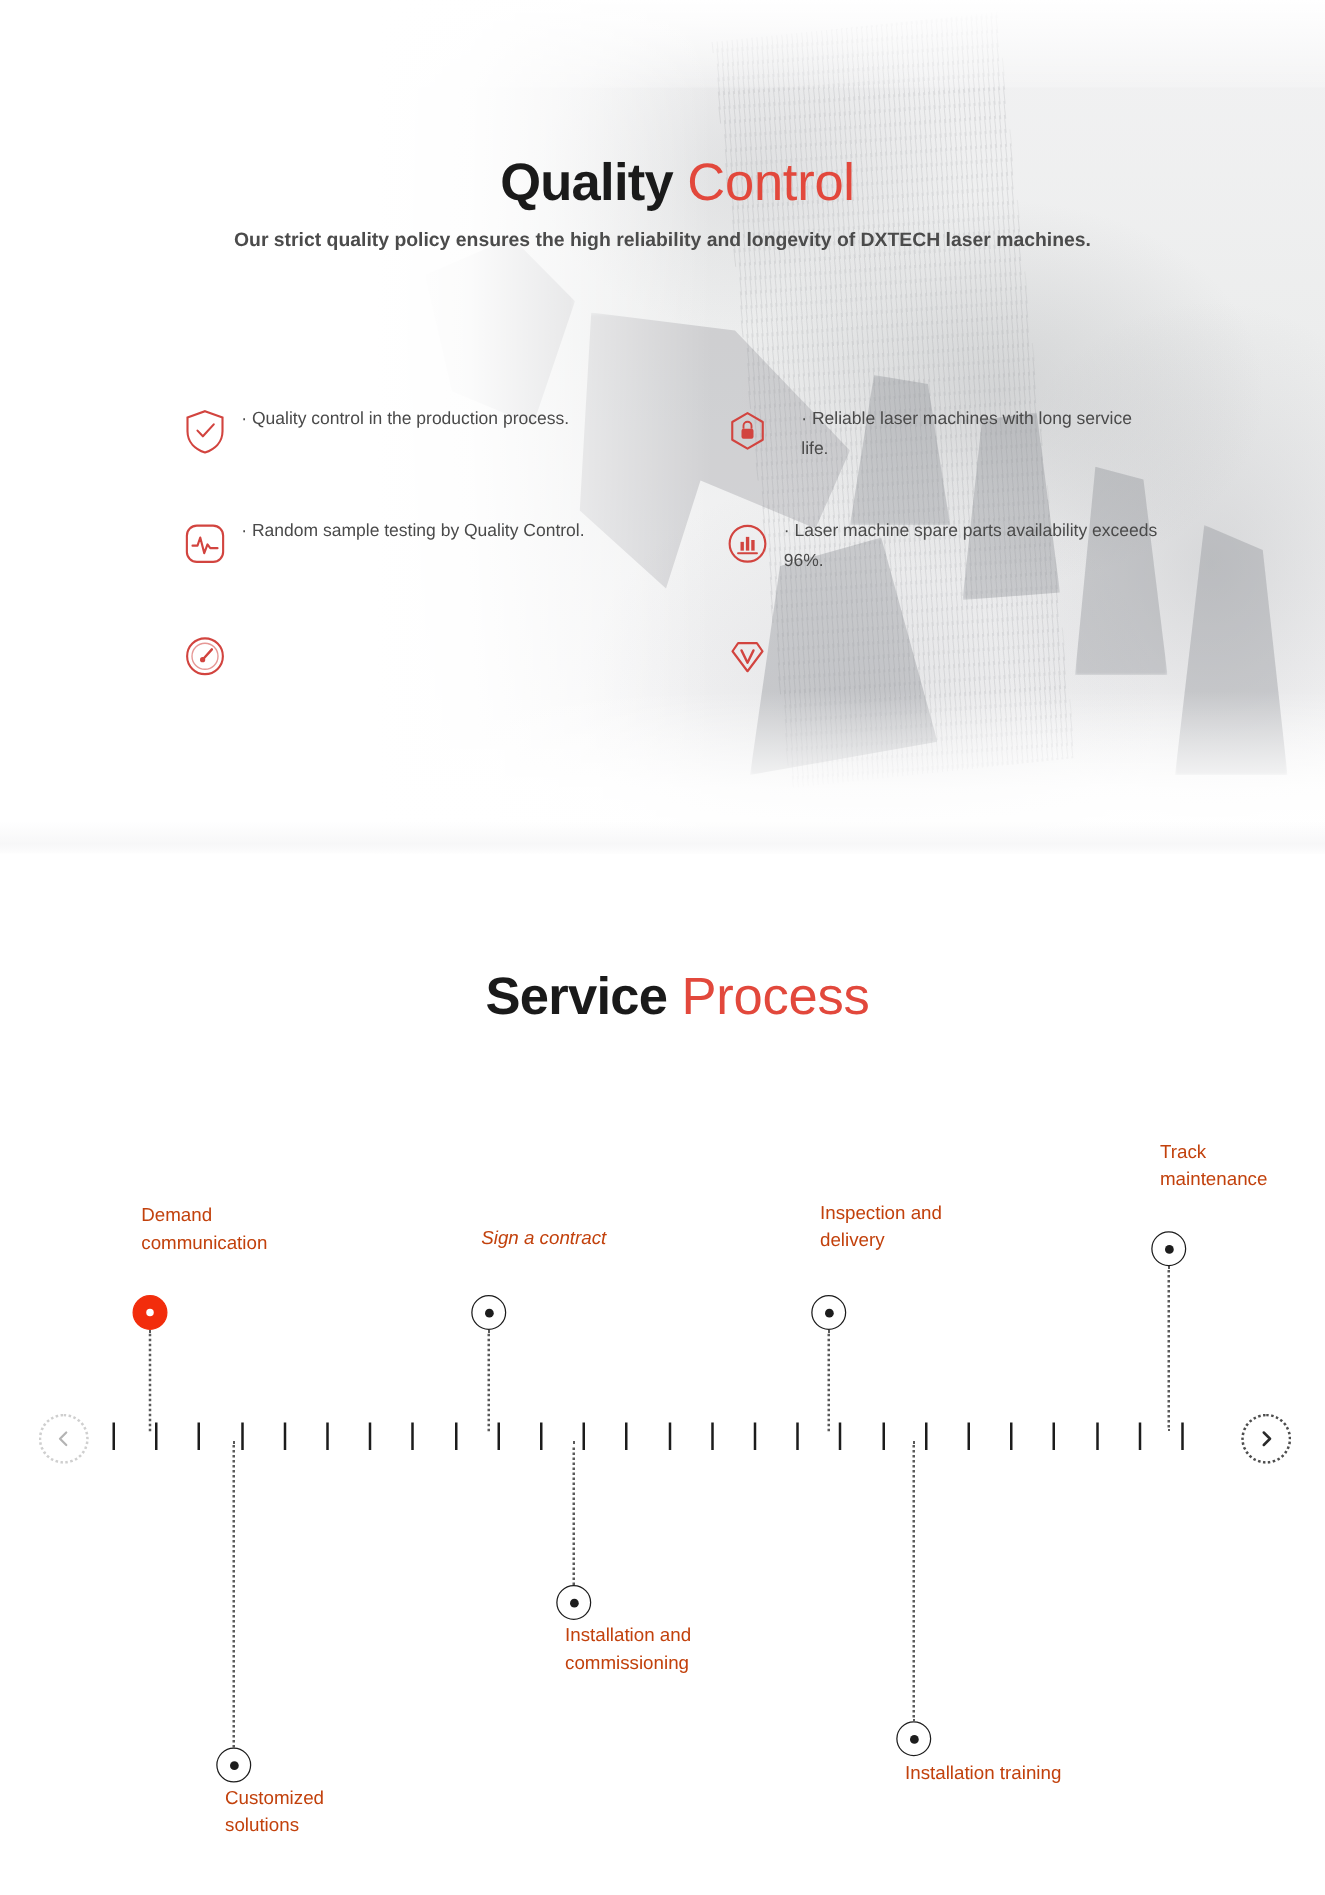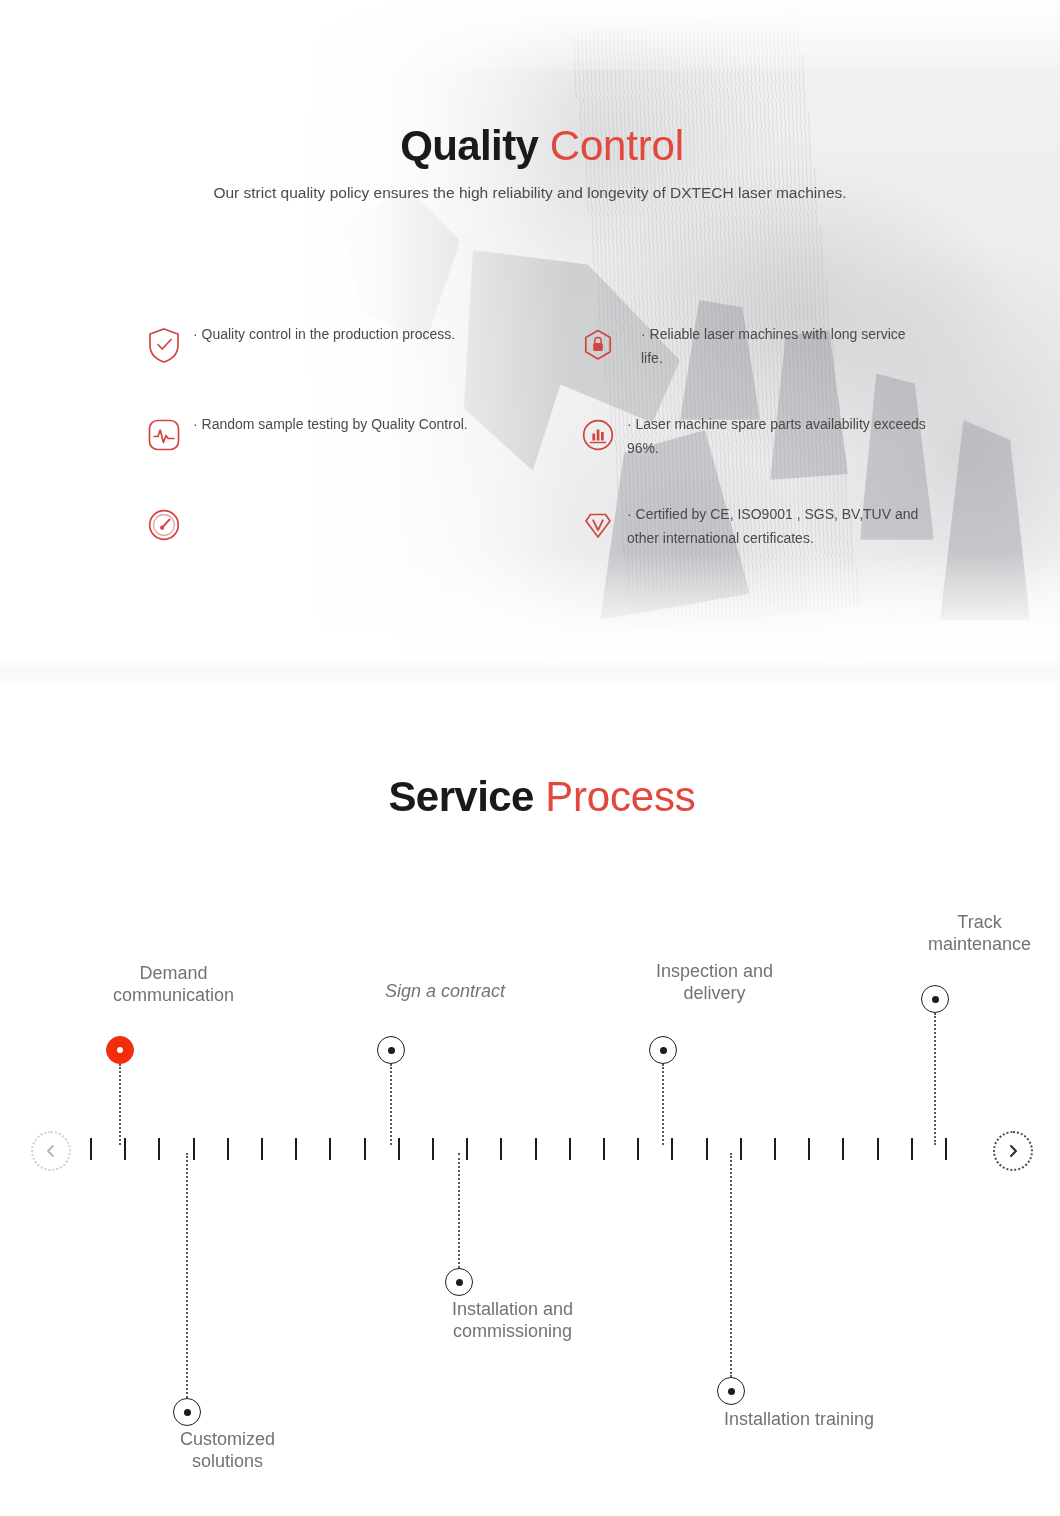--- a/index.html
+++ b/index.html
@@ -92,21 +92,21 @@
   .heading .accent { color: #e2483c; font-weight: 400; }
 
   #quality-heading { top: 122px; }
   #quality-subtitle {
     position: absolute;
     top: 184px;
     width: 100%;
     text-align: center;
     font-size: 15.5px;
     color: #4b4b4b;
-    font-weight: 400;
+    font-weight: 700;
   }
 
   
   .feature {
     position: absolute;
     display: flex;
     align-items: flex-start;
   }
   .feature .f-icon {
     width: 42px; height: 42px;
@@ -190,26 +190,25 @@
   }
   .node.active .core { background: #ffffff; width: 6px; height: 6px; }
 
   .connector {
     position: absolute;
     width: 0;
     border-left: 2px dotted #5a5a5a;
   }
   .node-label {
     position: absolute;
-    font-size: 18px;
+    font-size: 15px;
     line-height: 22px;
-    color: #737373;
+    color: #c2410c;
     white-space: pre-line;
     cursor: pointer;
-    text-align: center;
   }
 </style>
 </head>
 <body>
 
 <div id="quality-section">
 
   <div id="gear-bg">
     <div class="wash"></div>
     <div class="striate"></div>
@@ -286,21 +285,20 @@
     <span class="f-text">· Laser machine spare parts availability exceeds 96%.</span>
   </div>
 
   <div class="feature" style="left:577px; top:502px; width:360px;">
     <span class="f-icon">
       <svg viewBox="0 0 42 42" width="42" height="42" aria-hidden="true">
         <path d="M9 17 L13.5 10.5 H28.5 L33 17 L21 33 Z" fill="none" stroke="#d2443f" stroke-width="1.7" stroke-linejoin="round"></path>
         <path d="M16.2 16.3 L21 26.2 L25.8 16.3" fill="none" stroke="#d2443f" stroke-width="1.9" stroke-linecap="round" stroke-linejoin="round"></path>
       </svg>
     </span>
-    <span class="f-text">· Certified by CE,  ISO9001 , SGS, BV,TUV and other international certificates.</span>
   </div>
 
   <div class="section-fade"></div>
 </div>
 
 <div id="service-section">
 
   <div class="heading" id="service-heading">
     <span class="strong">Service</span><span>&nbsp;</span><span class="accent">Process</span>
   </div>

